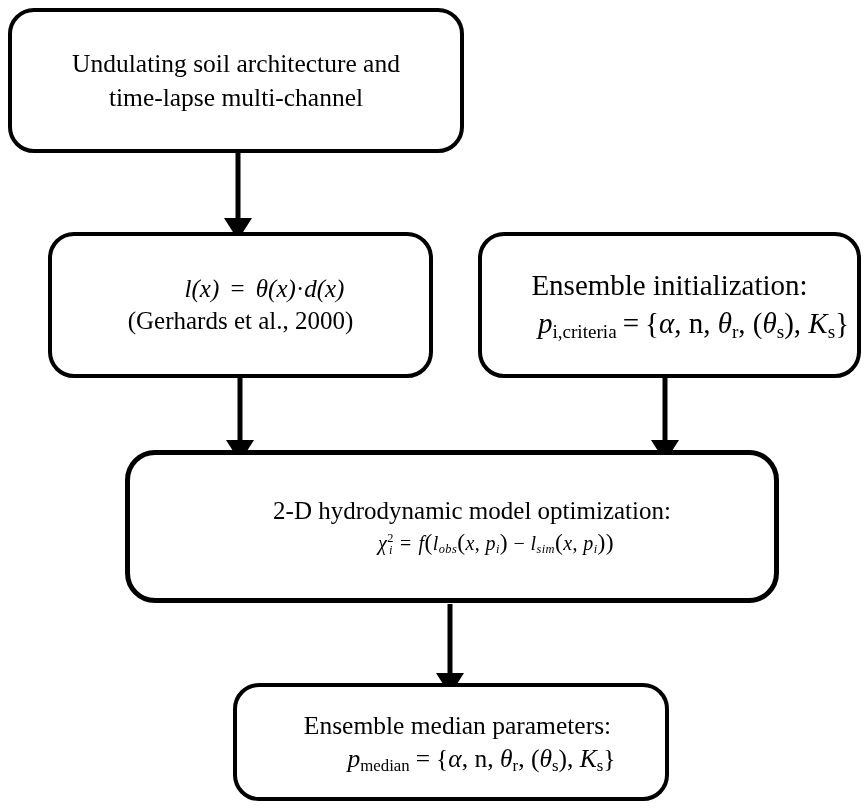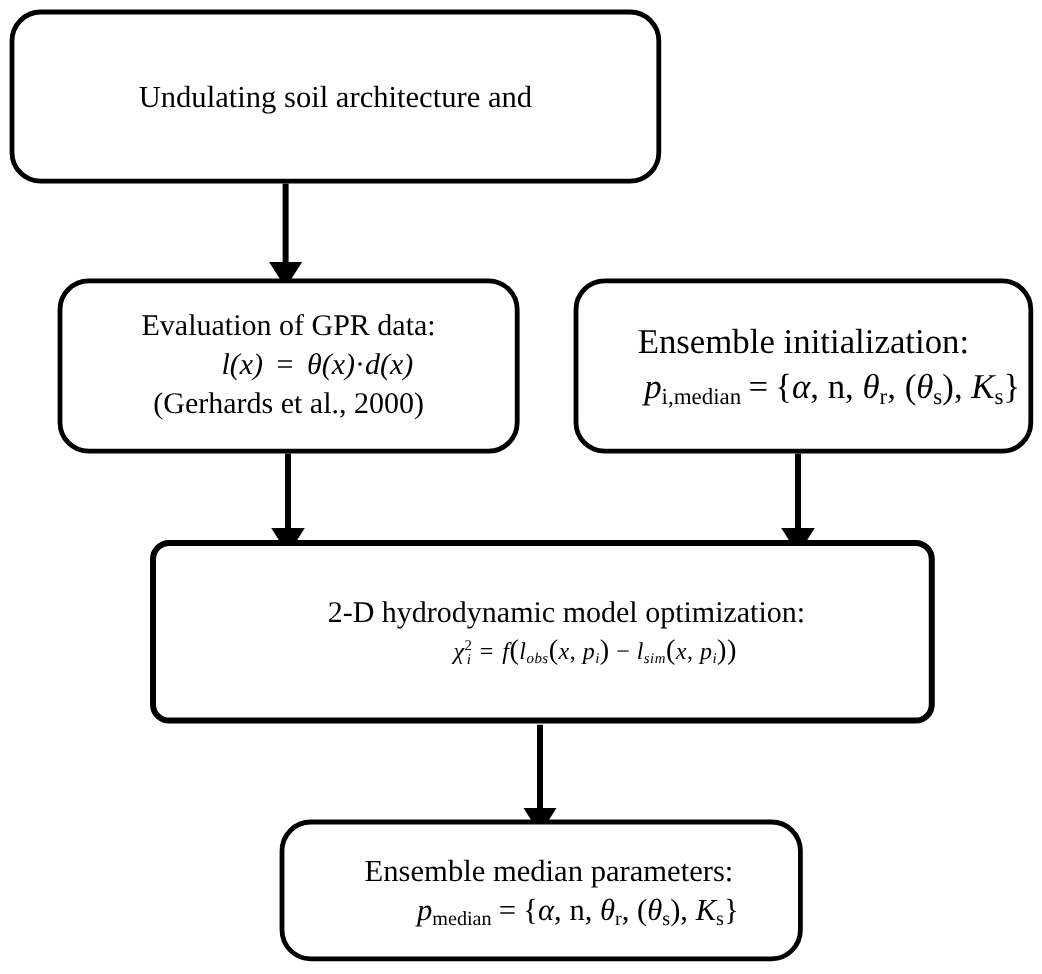--- a/index.html
+++ b/index.html
@@ -28,24 +28,24 @@
     justify-content: center;
     text-align: center;
     line-height: 1.30;
   }
   .node .ln {
     display: block;
     white-space: nowrap;
   }
 
   
-  #node-input   { left: 8px;   top: 8px;   width: 543px; height: 145px; }
+  #node-input   { left: 8px;   top: 8px;   width: 456px; height: 145px; }
   #node-eval    { left: 48px;  top: 232px; width: 385px; height: 146px; }
   #node-ens     { left: 478px; top: 232px; width: 383px; height: 146px; }
-  #node-opt     { left: 125px; top: 450px; width: 654px; height: 153px; border-radius: 16px; border-width: 5px; padding-left: 40px;}
+  #node-opt     { left: 125px; top: 450px; width: 654px; height: 153px; border-radius: 30px; border-width: 5px; padding-left: 40px;}
   #node-median  { left: 233px; top: 683px; width: 436px; height: 118px; padding-left: 13px; }
 
   
   .t-input  { font-size: 25.5px; }
   .t-eval   { font-size: 25px; }
   .t-ens    { font-size: 29px; }
   .t-opt    { font-size: 25px; }
   .t-median { font-size: 25.5px; }
 
   .math { font-style: italic; }
@@ -107,36 +107,36 @@
 
     <line x1="240" y1="378" x2="240" y2="446" stroke="#000000" stroke-width="5" marker-end="url(#head)"></line>
 
     <line x1="665" y1="378" x2="665" y2="446" stroke="#000000" stroke-width="5" marker-end="url(#head)"></line>
 
     <line x1="450" y1="604" x2="450" y2="679" stroke="#000000" stroke-width="5" marker-end="url(#head)"></line>
   </svg>
 
   <div class="node t-input" id="node-input">
     <span class="ln">Undulating soil architecture  and</span>
+    <span class="ln">time-lapse multi-channel</span>
   </div>
 
   <div class="node t-eval" id="node-eval">
-    <span class="ln">Evaluation of GPR data:</span>
     <span class="ln frm-line">
       <span class="math">l(x)</span>
       <span style="padding:0 5px;">=</span>
       <span class="math">θ(x)</span><span>·</span><span class="math">d(x)</span>
     </span>
     <span class="ln">(Gerhards et al., 2000)</span>
   </div>
 
   <div class="node t-ens" id="node-ens">
     <span class="ln">Ensemble initialization:</span>
     <span class="ln frm-line">
-      <span class="math">p</span><sub>i,median</sub><span style="padding:0 6px;">=</span><span>{<span class="math">α</span>, <span class="mathup">n</span>, <span class="math">θ</span><sub>r</sub>, (<span class="math">θ</span><sub>s</sub>), <span class="math">K</span><sub>s</sub>}</span>
+      <span class="math">p</span><sub>i,criteria</sub><span style="padding:0 6px;">=</span><span>{<span class="math">α</span>, <span class="mathup">n</span>, <span class="math">θ</span><sub>r</sub>, (<span class="math">θ</span><sub>s</sub>), <span class="math">K</span><sub>s</sub>}</span>
     </span>
   </div>
 
   <div class="node t-opt" id="node-opt">
     <span class="ln">2-D hydrodynamic  model optimization:</span>
     <span class="ln frm-line chi-line">
       <span class="math">χ</span><span class="supn">2</span><span class="subi" style="margin-left:-0.38em;">i</span><span style="padding:0 7px;">=</span><span class="math">f</span><span><span class="bigparen">(</span><span class="math">l</span><span class="subi">obs</span><span class="bigparen">(</span><span class="math">x</span>, <span class="math">p</span><span class="subi">i</span><span class="bigparen">)</span> − <span class="math">l</span><span class="subi">sim</span><span class="bigparen">(</span><span class="math">x</span>, <span class="math">p</span><span class="subi">i</span><span class="bigparen">)</span><span class="bigparen">)</span></span>
     </span>
   </div>
 

